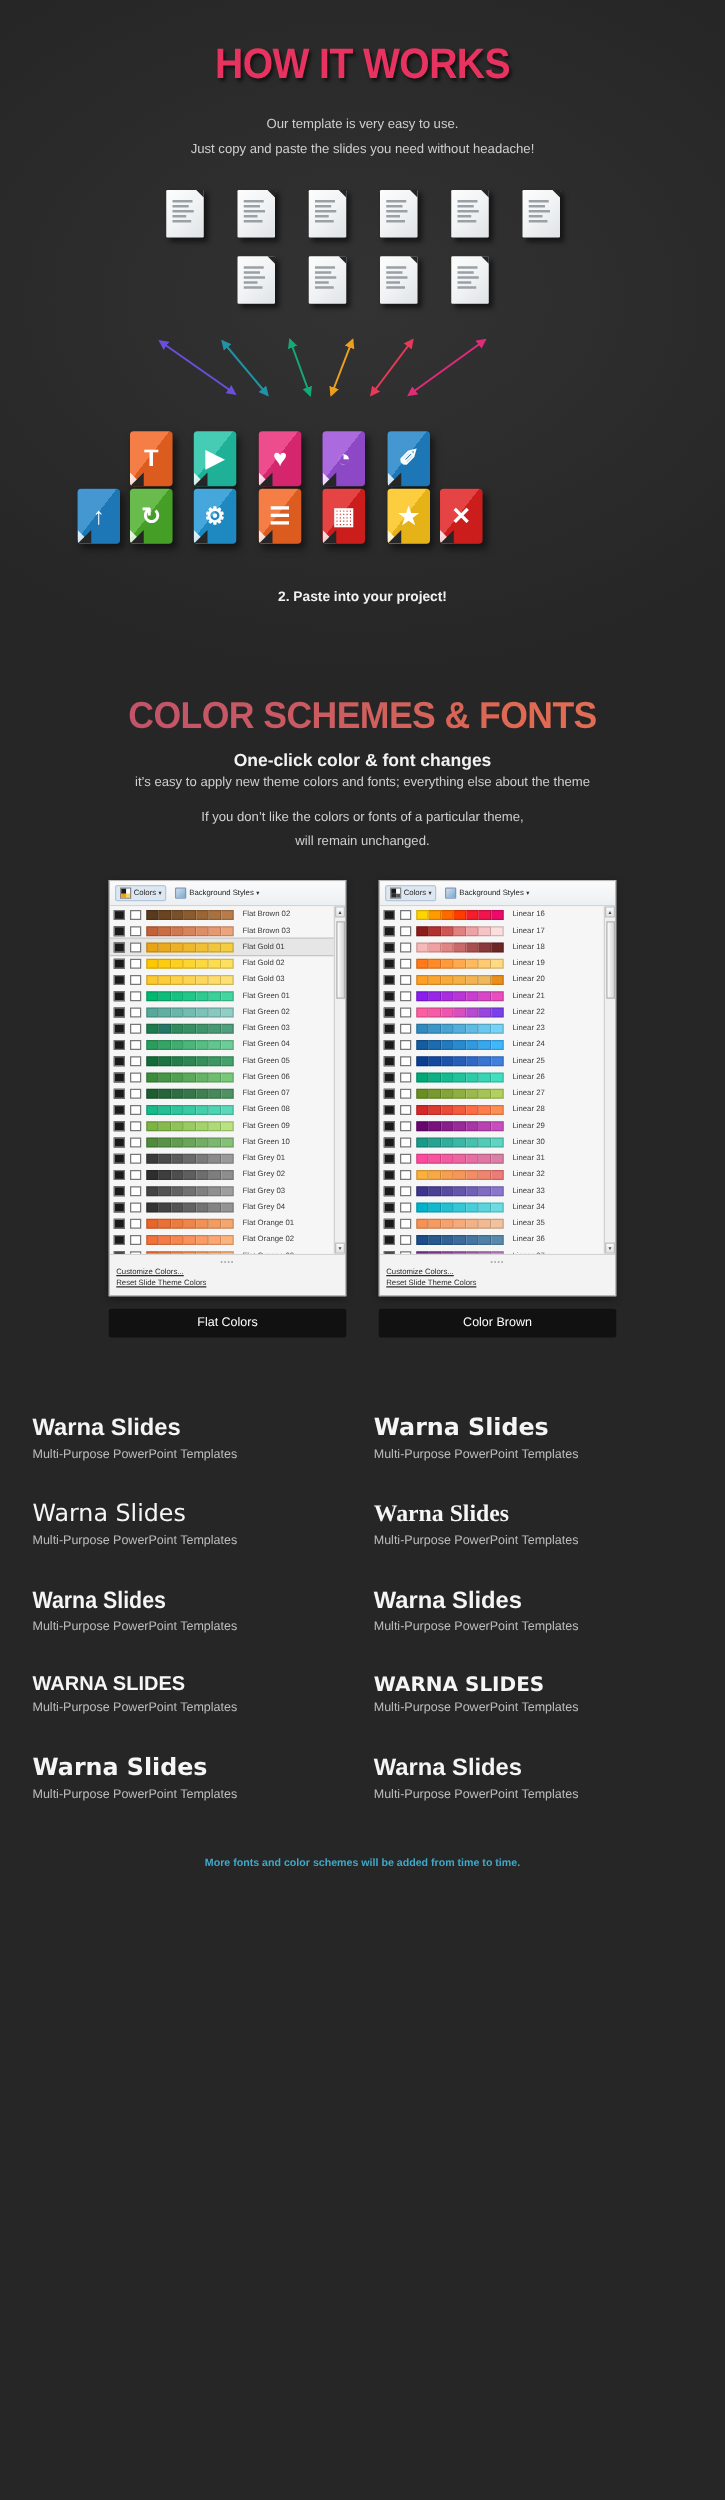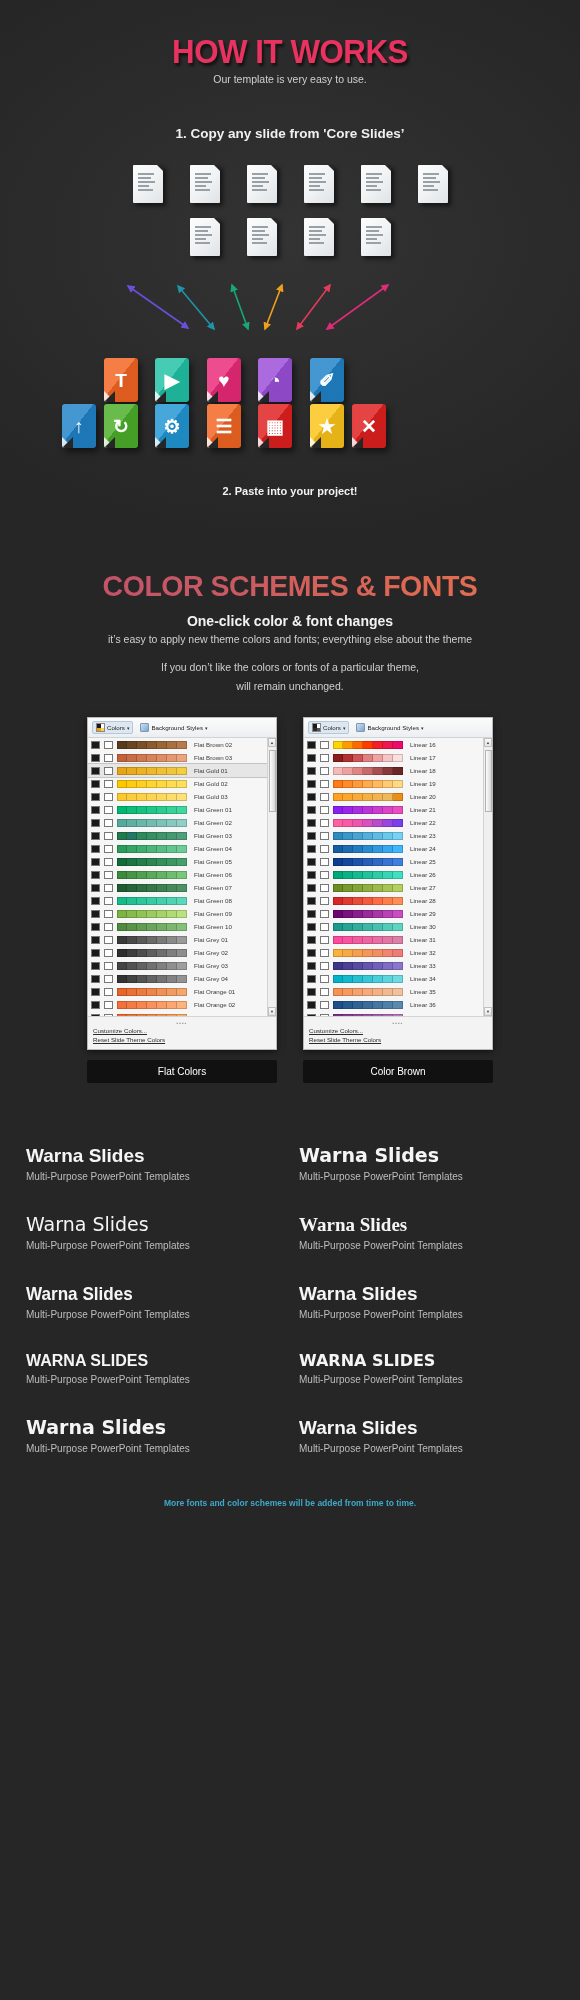--- a/index.html
+++ b/index.html
@@ -25,21 +25,21 @@
     font-family: "Liberation Sans Narrow","Liberation Sans",sans-serif;
     transform: scaleX(0.92);
   }
   .hero-sub {
     font-size: 15px; font-weight: bold; color: #f2f2f2;
     text-align: center; margin-top: 9px;
   }
   .hero-sub u { text-decoration: underline; text-underline-offset: 2px; }
   .hero-p {
     font-size: 10.5px; color: #cfcfcf; text-align: center;
-    margin-top: 0; line-height: 17px;
+    margin-top: 20px; line-height: 17px;
   }
 
   
   .step-title {
     font-size: 13.5px; font-weight: bold; color: #f0f0f0;
     text-align: center; margin-top: 38px;
   }
   .doc-grid {
     display: flex; flex-wrap: wrap; justify-content: center;
     gap: 15px 27px; margin-top: 24px; padding: 0 120px;
@@ -164,22 +164,22 @@
     margin-top:44px;
   }
 </style>
 </head>
 <body>
 
 <div class="page">
 
   <div class="hero-title">HOW IT WORKS</div>
   <div class="hero-p">Our template is very easy to use.</div>
-
-  <div class="step-title">1. Copy any slide from 'Core Slides’</div>
+  <div class="hero-p" style="margin-top:3px">Just copy and paste the slides you need without headache!</div>
+
   <div class="doc-grid" id="doc-grid">
       <div class="doc">
         <span class="ln l1"></span>
         <span class="ln l2"></span>
         <span class="ln l3"></span>
         <span class="ln l4"></span>
         <span class="ln l5"></span>
       </div>
       <div class="doc">
         <span class="ln l1"></span>

